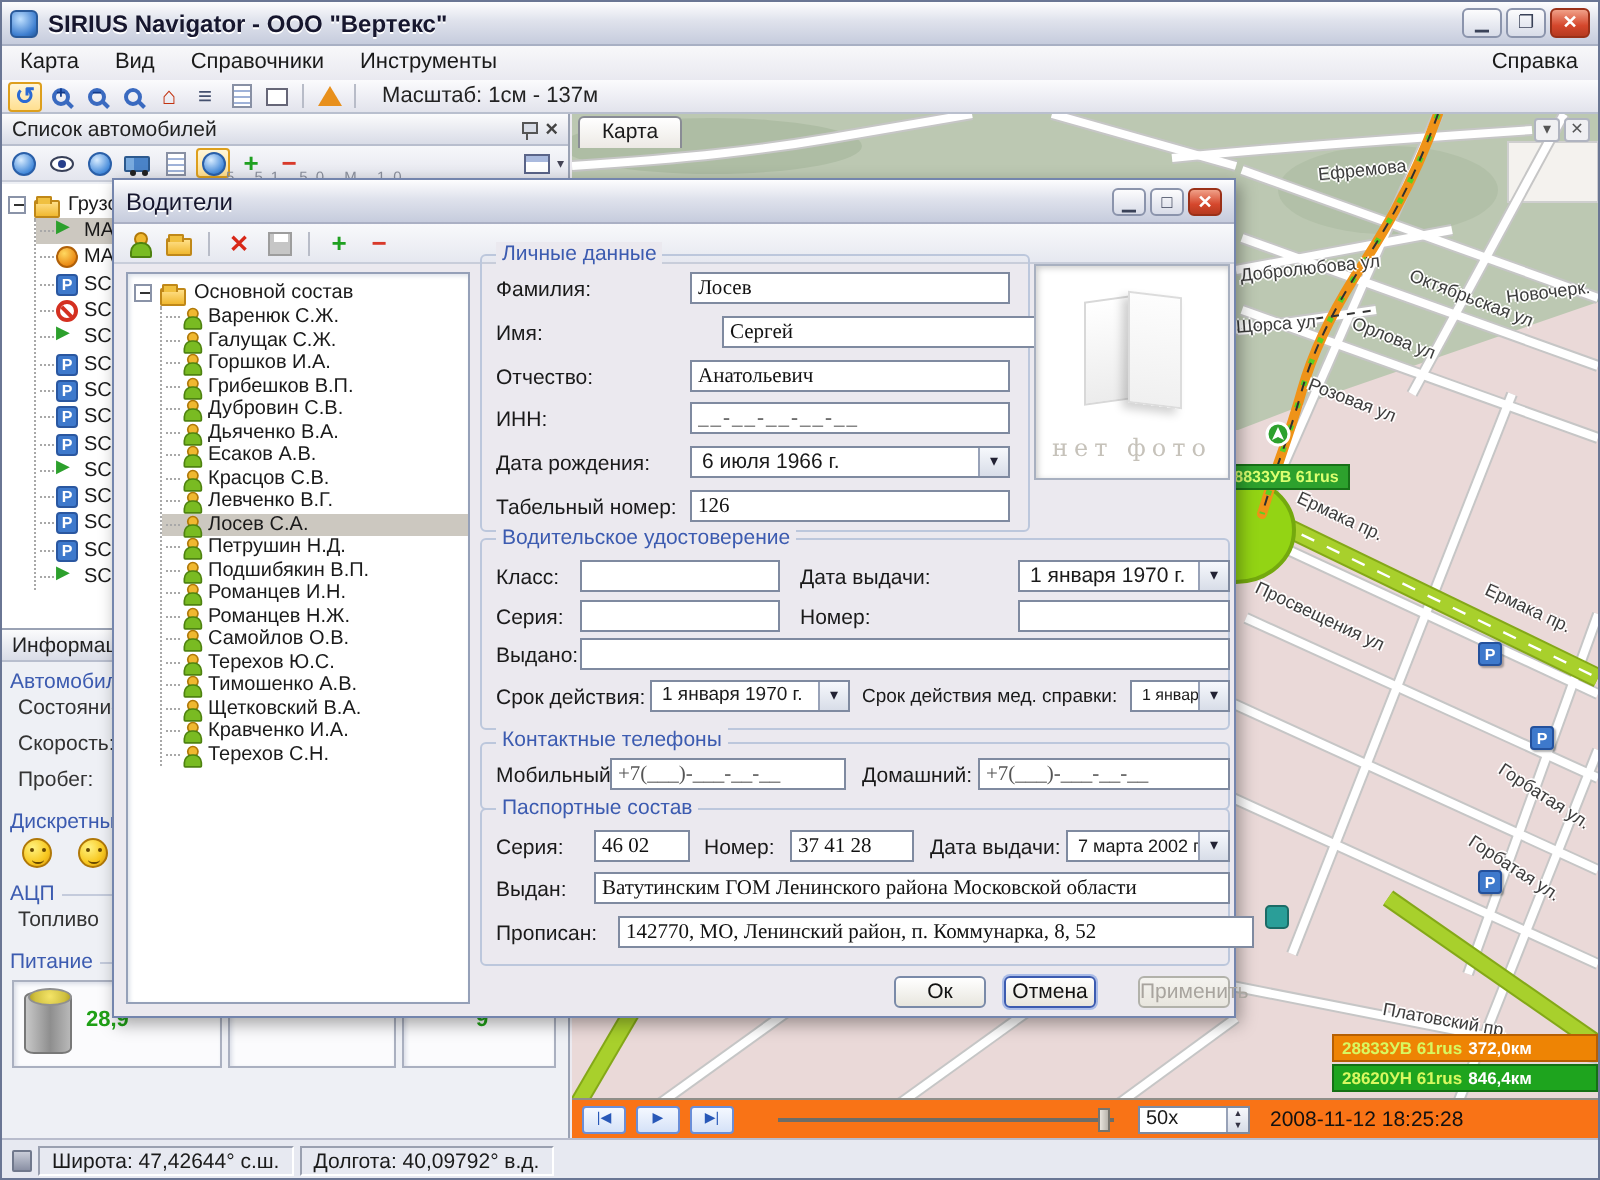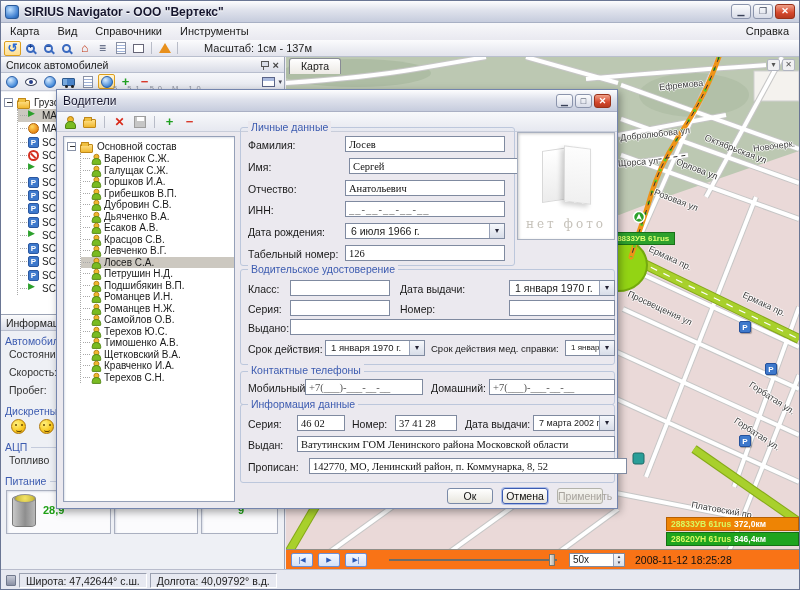--- a/index.html
+++ b/index.html
@@ -23,21 +23,21 @@
   background:linear-gradient(#f8f8fa,#e9e9f0); display:flex; align-items:center; }
 .menu-item { padding:0 9px; line-height:17px; }
 #menu-right { margin-left:auto; padding:0 10px; }
 
 #toolbar { position:absolute; left:0; top:39px; width:798px; height:17px;
   background:linear-gradient(#fbfbfd,#e2e3ec); border-bottom:1px solid #b9bfce;
   display:flex; align-items:center; padding:0 3px; gap:1px; }
 .tbtn { width:17px; height:15px; display:flex; align-items:center; justify-content:center; border-radius:2px; }
 .tbtn.pressed { border:1px solid #dd9f1d; background:linear-gradient(#fff6d8,#ffdf90); }
 .tsep { width:1px; height:12px; background:#b8bcc8; margin:0 3px; }
-#scale-label { margin-left:22px; color:#222; }
+#scale-label { margin-left:9px; color:#222; }
 
 
 .g { display:inline-block; position:relative; }
 .ic-refresh { color:#2a6ad4; font-size:12px; font-weight:bold; }
 .ic-home { color:#c23310; font-size:12px; font-weight:bold; }
 .ic-list { color:#44506e; font-size:12px; font-weight:bold; }
 .ic-cone { width:0; height:0; border-left:6px solid transparent; border-right:6px solid transparent; border-bottom:10px solid #e8901c; }
 .ic-rect2 { width:11px; height:9px; border:1px solid #667; background:#fff; }
 .mag { width:9px; height:9px; border:2px solid #3a6ac0; border-radius:50%; position:relative; }
 .mag::after { content:""; position:absolute; width:5px; height:2px; background:#3a6ac0; right:-4px; bottom:-2px; transform:rotate(45deg); }
@@ -178,21 +178,21 @@
   border:1px solid #a8b0c0; box-shadow:inset 1px 1px 3px #ccc; }
 .photo-folder::before { content:""; position:absolute; left:24px; top:16px; width:25px; height:50px;
   background:linear-gradient(#fff,#ececec); border:1px solid #d8d8d8; transform:skewY(-8deg); }
 .photo-folder::after { content:""; position:absolute; left:46px; top:14px; width:25px; height:54px;
   background:linear-gradient(#fdfdfd,#f0f0f0); border:1px solid #dcdcdc; transform:skewY(7deg); box-shadow:-3px 3px 5px rgba(0,0,0,.18); }
 #no-photo { position:absolute; left:0; right:0; bottom:8px; text-align:center; font-family:"DejaVu Serif",serif;
   font-size:12px; letter-spacing:3px; color:#c6c2ba; }
 .btn { position:absolute; width:46px; height:16px; font-family:"Liberation Sans",sans-serif; font-size:10.5px;
   border:1px solid #7a8aa8; border-radius:3px; background:linear-gradient(#fff,#e8e6de); color:#111; text-align:center; line-height:14px; }
 .btn.focus { border-color:#3c5bb0; box-shadow:0 0 0 1px #aabce8; }
-.btn.disabled { color:#a8a49e; border-color:#b2b2aa; background:linear-gradient(#f4f3ef,#e8e6de); }
+.btn.disabled { color:#a8a49e; border-color:#b2b2aa; background:linear-gradient(#f4f3ef,#e8e6de);margin-left:12px; }
 </style>
 </head>
 <body>
 
 <div id="titlebar">
   <span class="app-icon"></span>
   <span id="title-text">SIRIUS Navigator - ООО "Вертекс"</span>
   <span class="winbtns">
     <span class="winbtn">▁</span>
     <span class="winbtn">❐</span>
@@ -665,21 +665,21 @@
           <span class="lbl">Терехов С.Н.</span>
         </div>
       </div>
   </div>
 
   <span class="group-label" style="left:191px;top:31px;">Личные данные</span>
   <div class="group" style="left:183px;top:37px;width:275px;height:139px;"></div>
   <span class="flabel" style="left:191px;top:49px;">Фамилия:</span>
   <input class="field" style="left: 288px; top: 46px; width: 160px;" readonly="" value="Лосев">
   <span class="flabel" style="left:191px;top:71px;">Имя:</span>
-  <input class="field" style="left: 292px; top: 68px; width: 179px;" readonly="" value="Сергей">
+  <input class="field" style="left: 304px; top: 68px; width: 179px;" readonly="" value="Сергей">
   <span class="flabel" style="left:191px;top:93px;">Отчество:</span>
   <input class="field" style="left: 288px; top: 90px; width: 160px;" readonly="" value="Анатольевич">
   <span class="flabel" style="left:191px;top:114px;">ИНН:</span>
   <input class="field" style="left: 288px; top: 111px; width: 160px; letter-spacing: 1px; color: rgb(85, 85, 85);" readonly="" value="__-__-__-__-__">
   <span class="flabel" style="left:191px;top:136px;">Дата рождения:</span>
   <span class="combo" style="left:288px;top:133px;width:160px;">
     <span class="combo-val">6   июля   1966 г.</span>
     <span class="combo-btn">▾</span>
   </span>
   <span class="flabel" style="left:191px;top:158px;">Табельный номер:</span>
@@ -714,21 +714,21 @@
     <span class="combo-btn">▾</span>
   </span>
 
   <span class="group-label" style="left:191px;top:274px;">Контактные телефоны</span>
   <div class="group" style="left:183px;top:281px;width:375px;height:34px;"></div>
   <span class="flabel" style="left:191px;top:292px;">Мобильный:</span>
   <input class="field" style="left: 248px; top: 289px; width: 118px; color: rgb(85, 85, 85);" readonly="" value="+7(___)-___-__-__">
   <span class="flabel" style="left:374px;top:292px;">Домашний:</span>
   <input class="field" style="left: 432px; top: 289px; width: 126px; color: rgb(85, 85, 85);" readonly="" value="+7(___)-___-__-__">
 
-  <span class="group-label" style="left:191px;top:308px;">Информация данные</span>
+  <span class="group-label" style="left:191px;top:308px;">Паспортные состав</span>
   <div class="group" style="left:183px;top:314px;width:375px;height:79px;"></div>
   <span class="flabel" style="left:191px;top:328px;">Серия:</span>
   <input class="field" style="left: 240px; top: 325px; width: 48px;" readonly="" value="46 02">
   <span class="flabel" style="left:295px;top:328px;">Номер:</span>
   <input class="field" style="left: 338px; top: 325px; width: 62px;" readonly="" value="37 41 28">
   <span class="flabel" style="left:408px;top:328px;">Дата выдачи:</span>
   <span class="combo" style="left:476px;top:325px;width:82px;">
     <span class="combo-val" style="font-size:9px;">7   марта   2002 г.</span>
     <span class="combo-btn">▾</span>
   </span>

